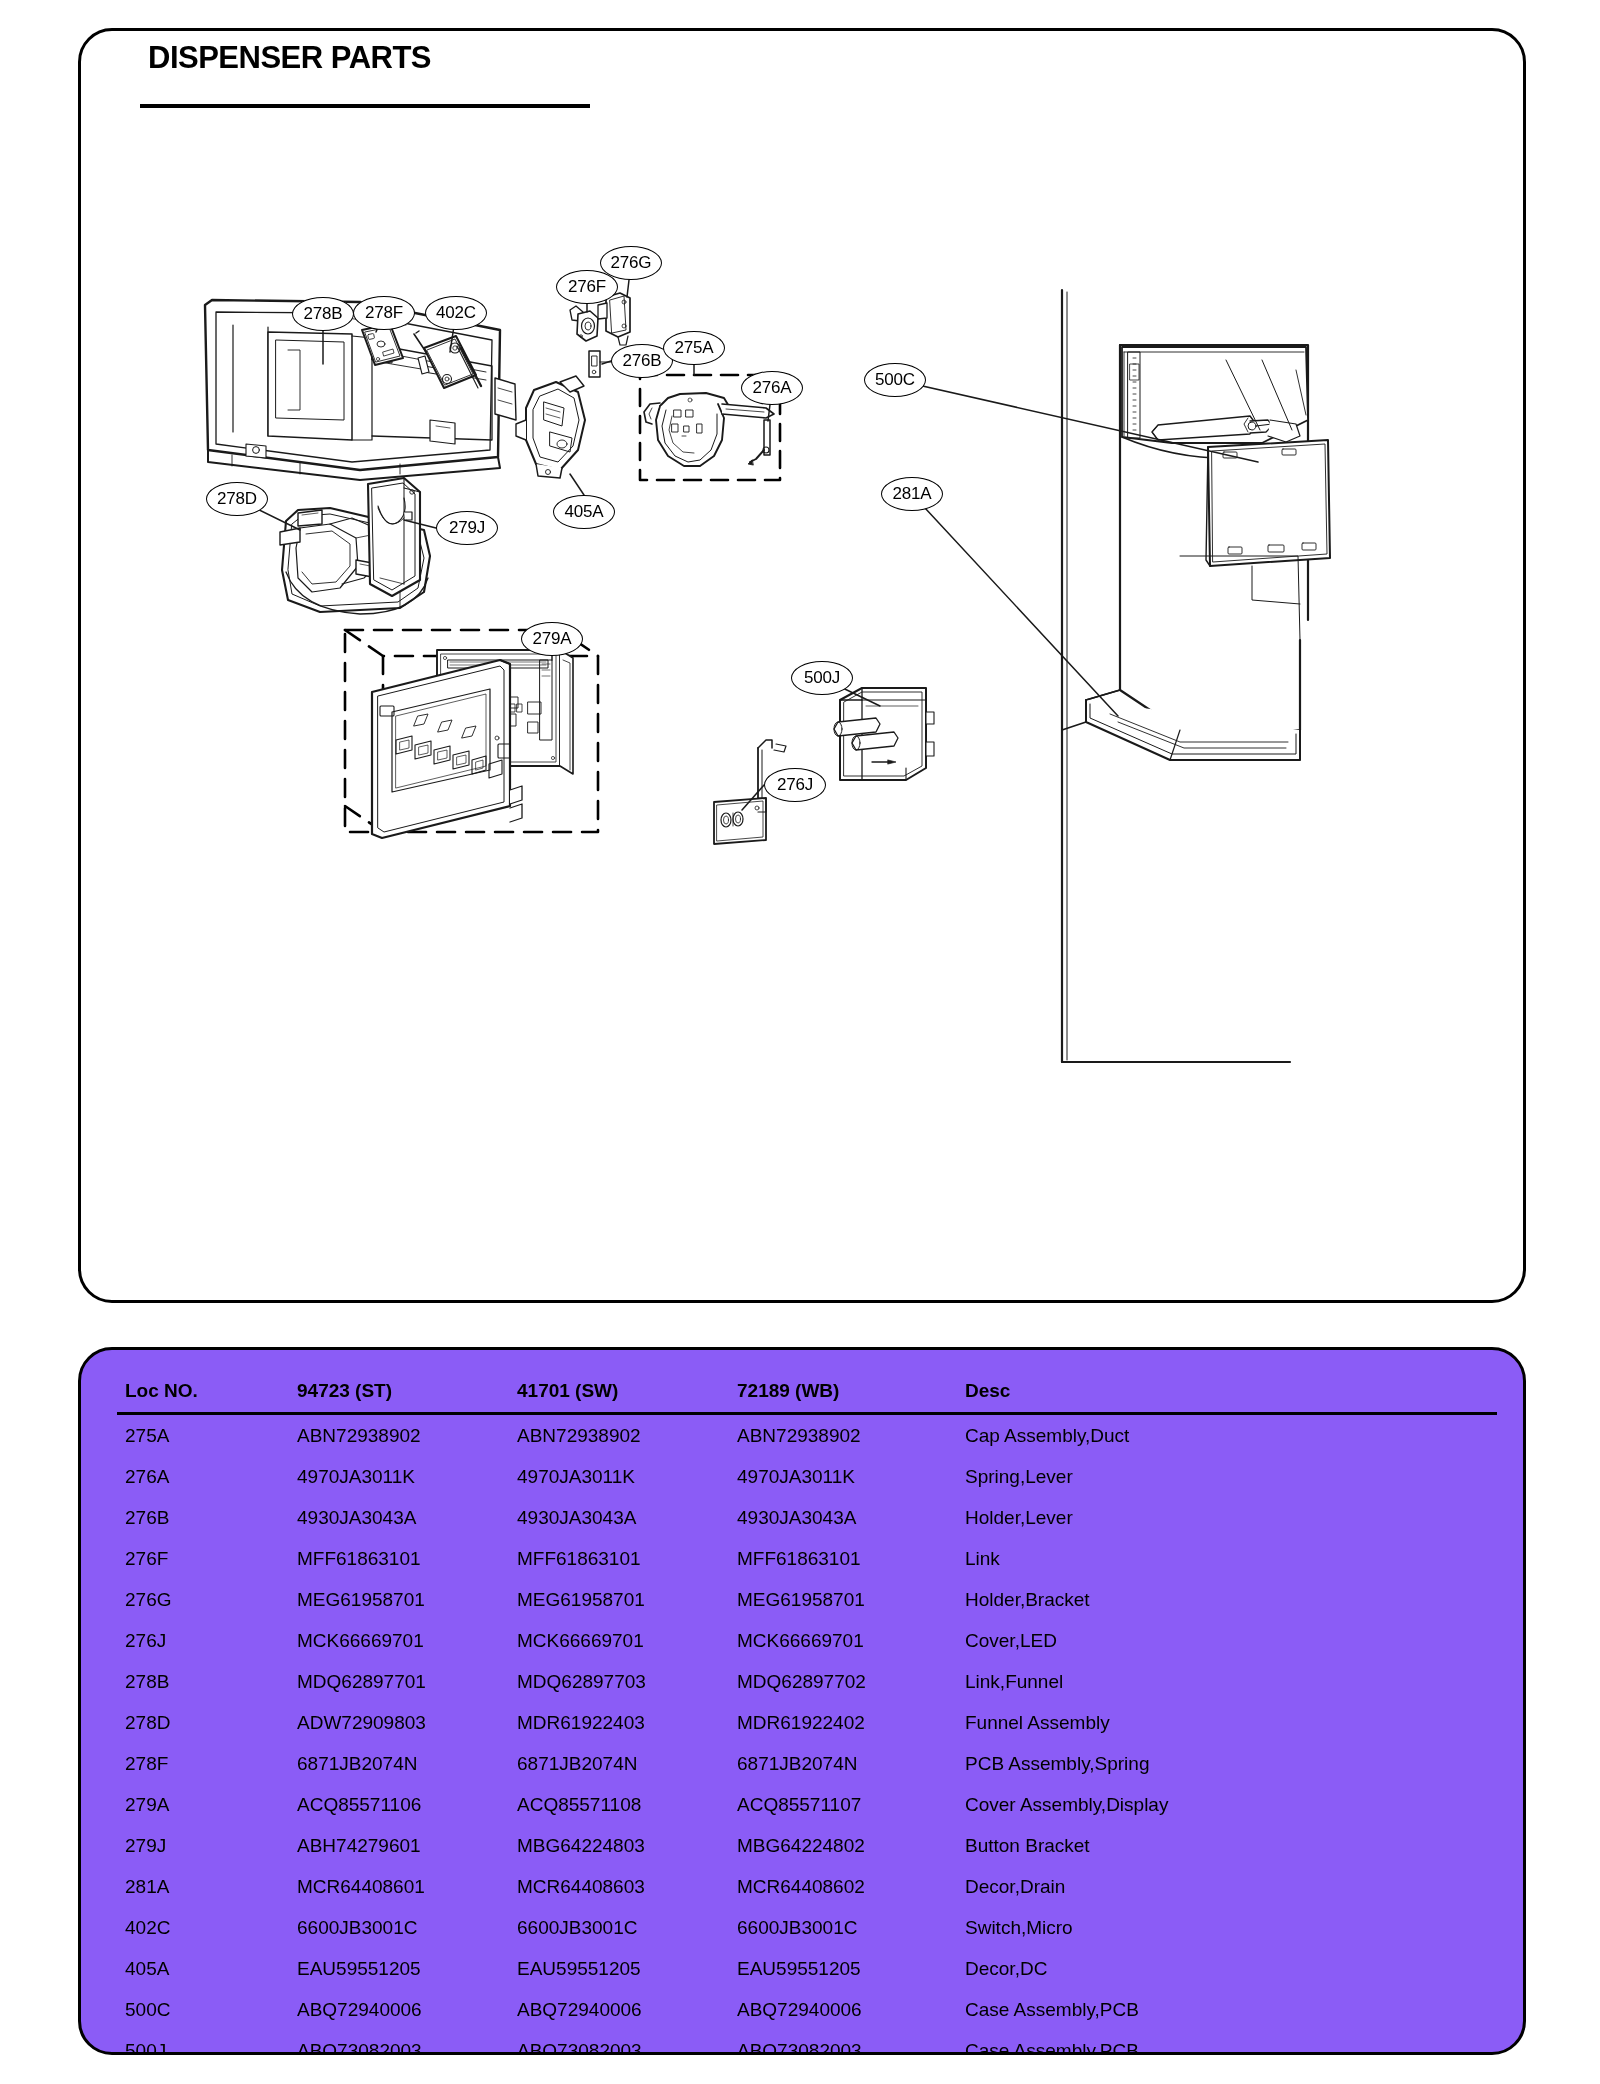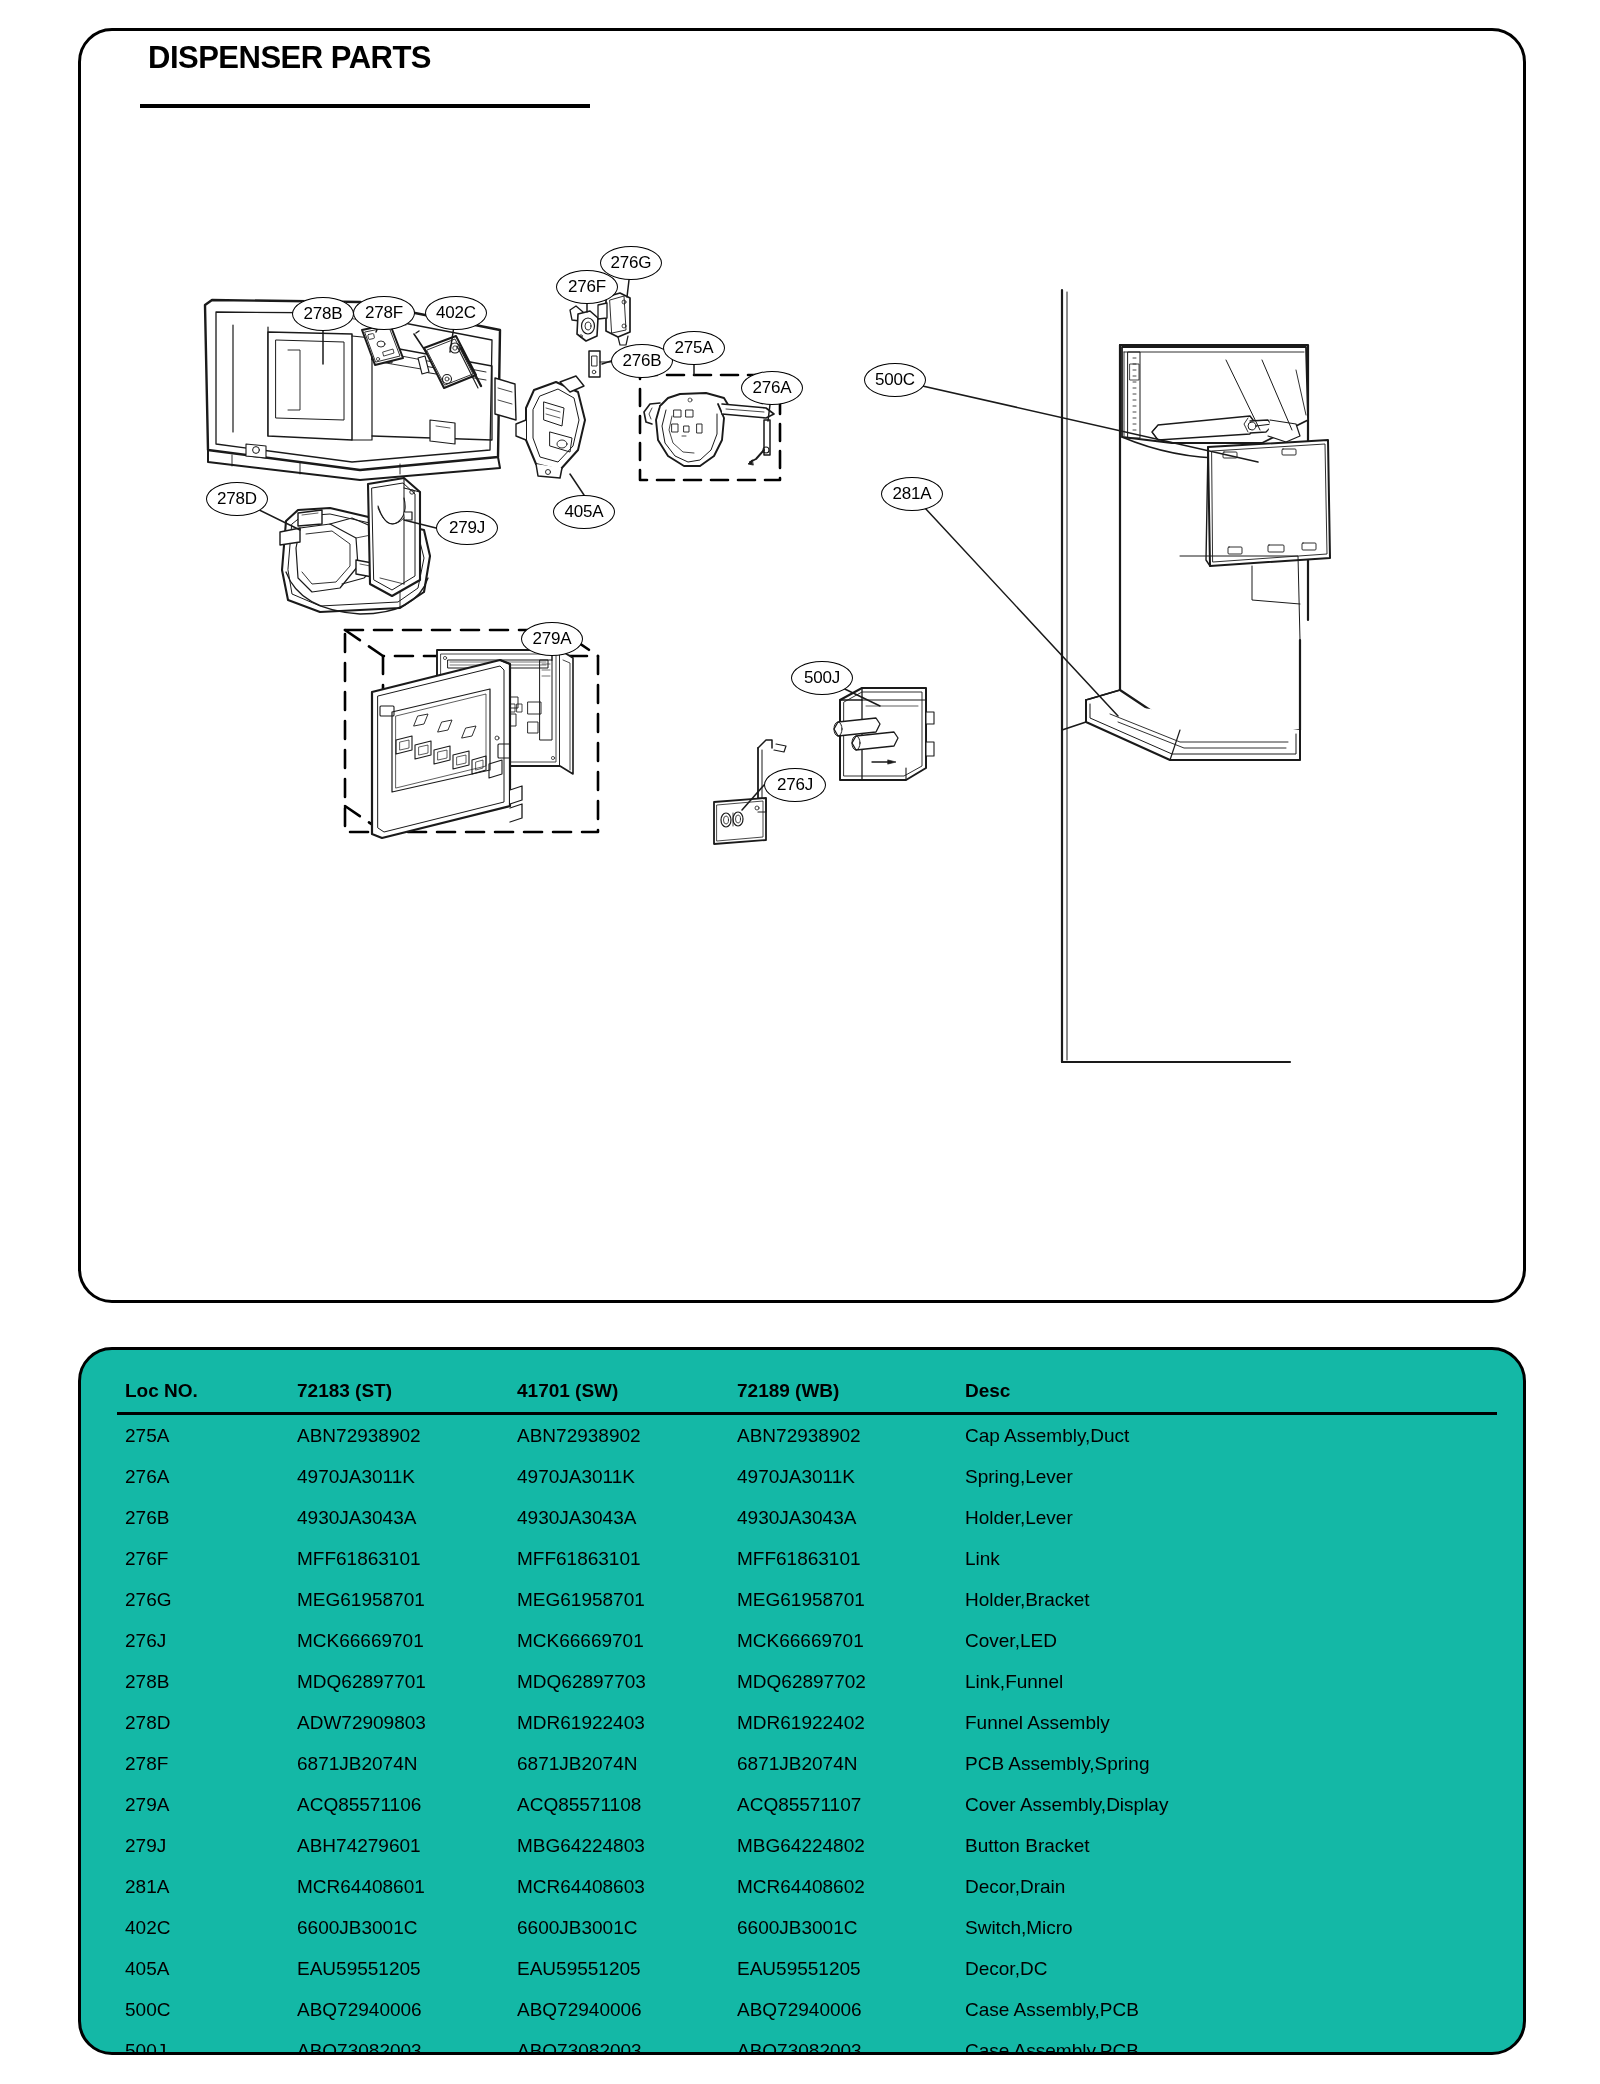--- a/index.html
+++ b/index.html
@@ -66,21 +66,21 @@
     z-index: 5;
   }
 
   
   .table-panel {
     position: absolute;
     left: 78px; top: 1347px;
     width: 1448px; height: 708px;
     border: 3px solid #000;
     border-radius: 34px;
-    background: #14b8a6;
+    background: #8b5cf6;
     overflow: hidden;
   }
   table.parts {
     position: absolute;
     left: 36px; top: 20px;
     width: 1380px;
     border-collapse: collapse;
     font-size: 19px;
   }
   table.parts th {
@@ -484,21 +484,21 @@
     <div class="callout" style="left: 521px; top: 622px;">279A</div>
     <div class="callout" style="left: 791px; top: 661px;">500J</div>
     <div class="callout" style="left: 764px; top: 768px;">276J</div>
   </div>
 
 <div class="table-panel">
   <table class="parts">
     <thead>
       <tr>
         <th>Loc NO.</th>
-        <th>72183 (ST)</th>
+        <th>94723 (ST)</th>
         <th>41701 (SW)</th>
         <th>72189 (WB)</th>
         <th>Desc</th>
       </tr>
     </thead>
     <tbody id="parts-body">
         <tr>
           <td>275A</td>
           <td>ABN72938902</td>
           <td>ABN72938902</td>

